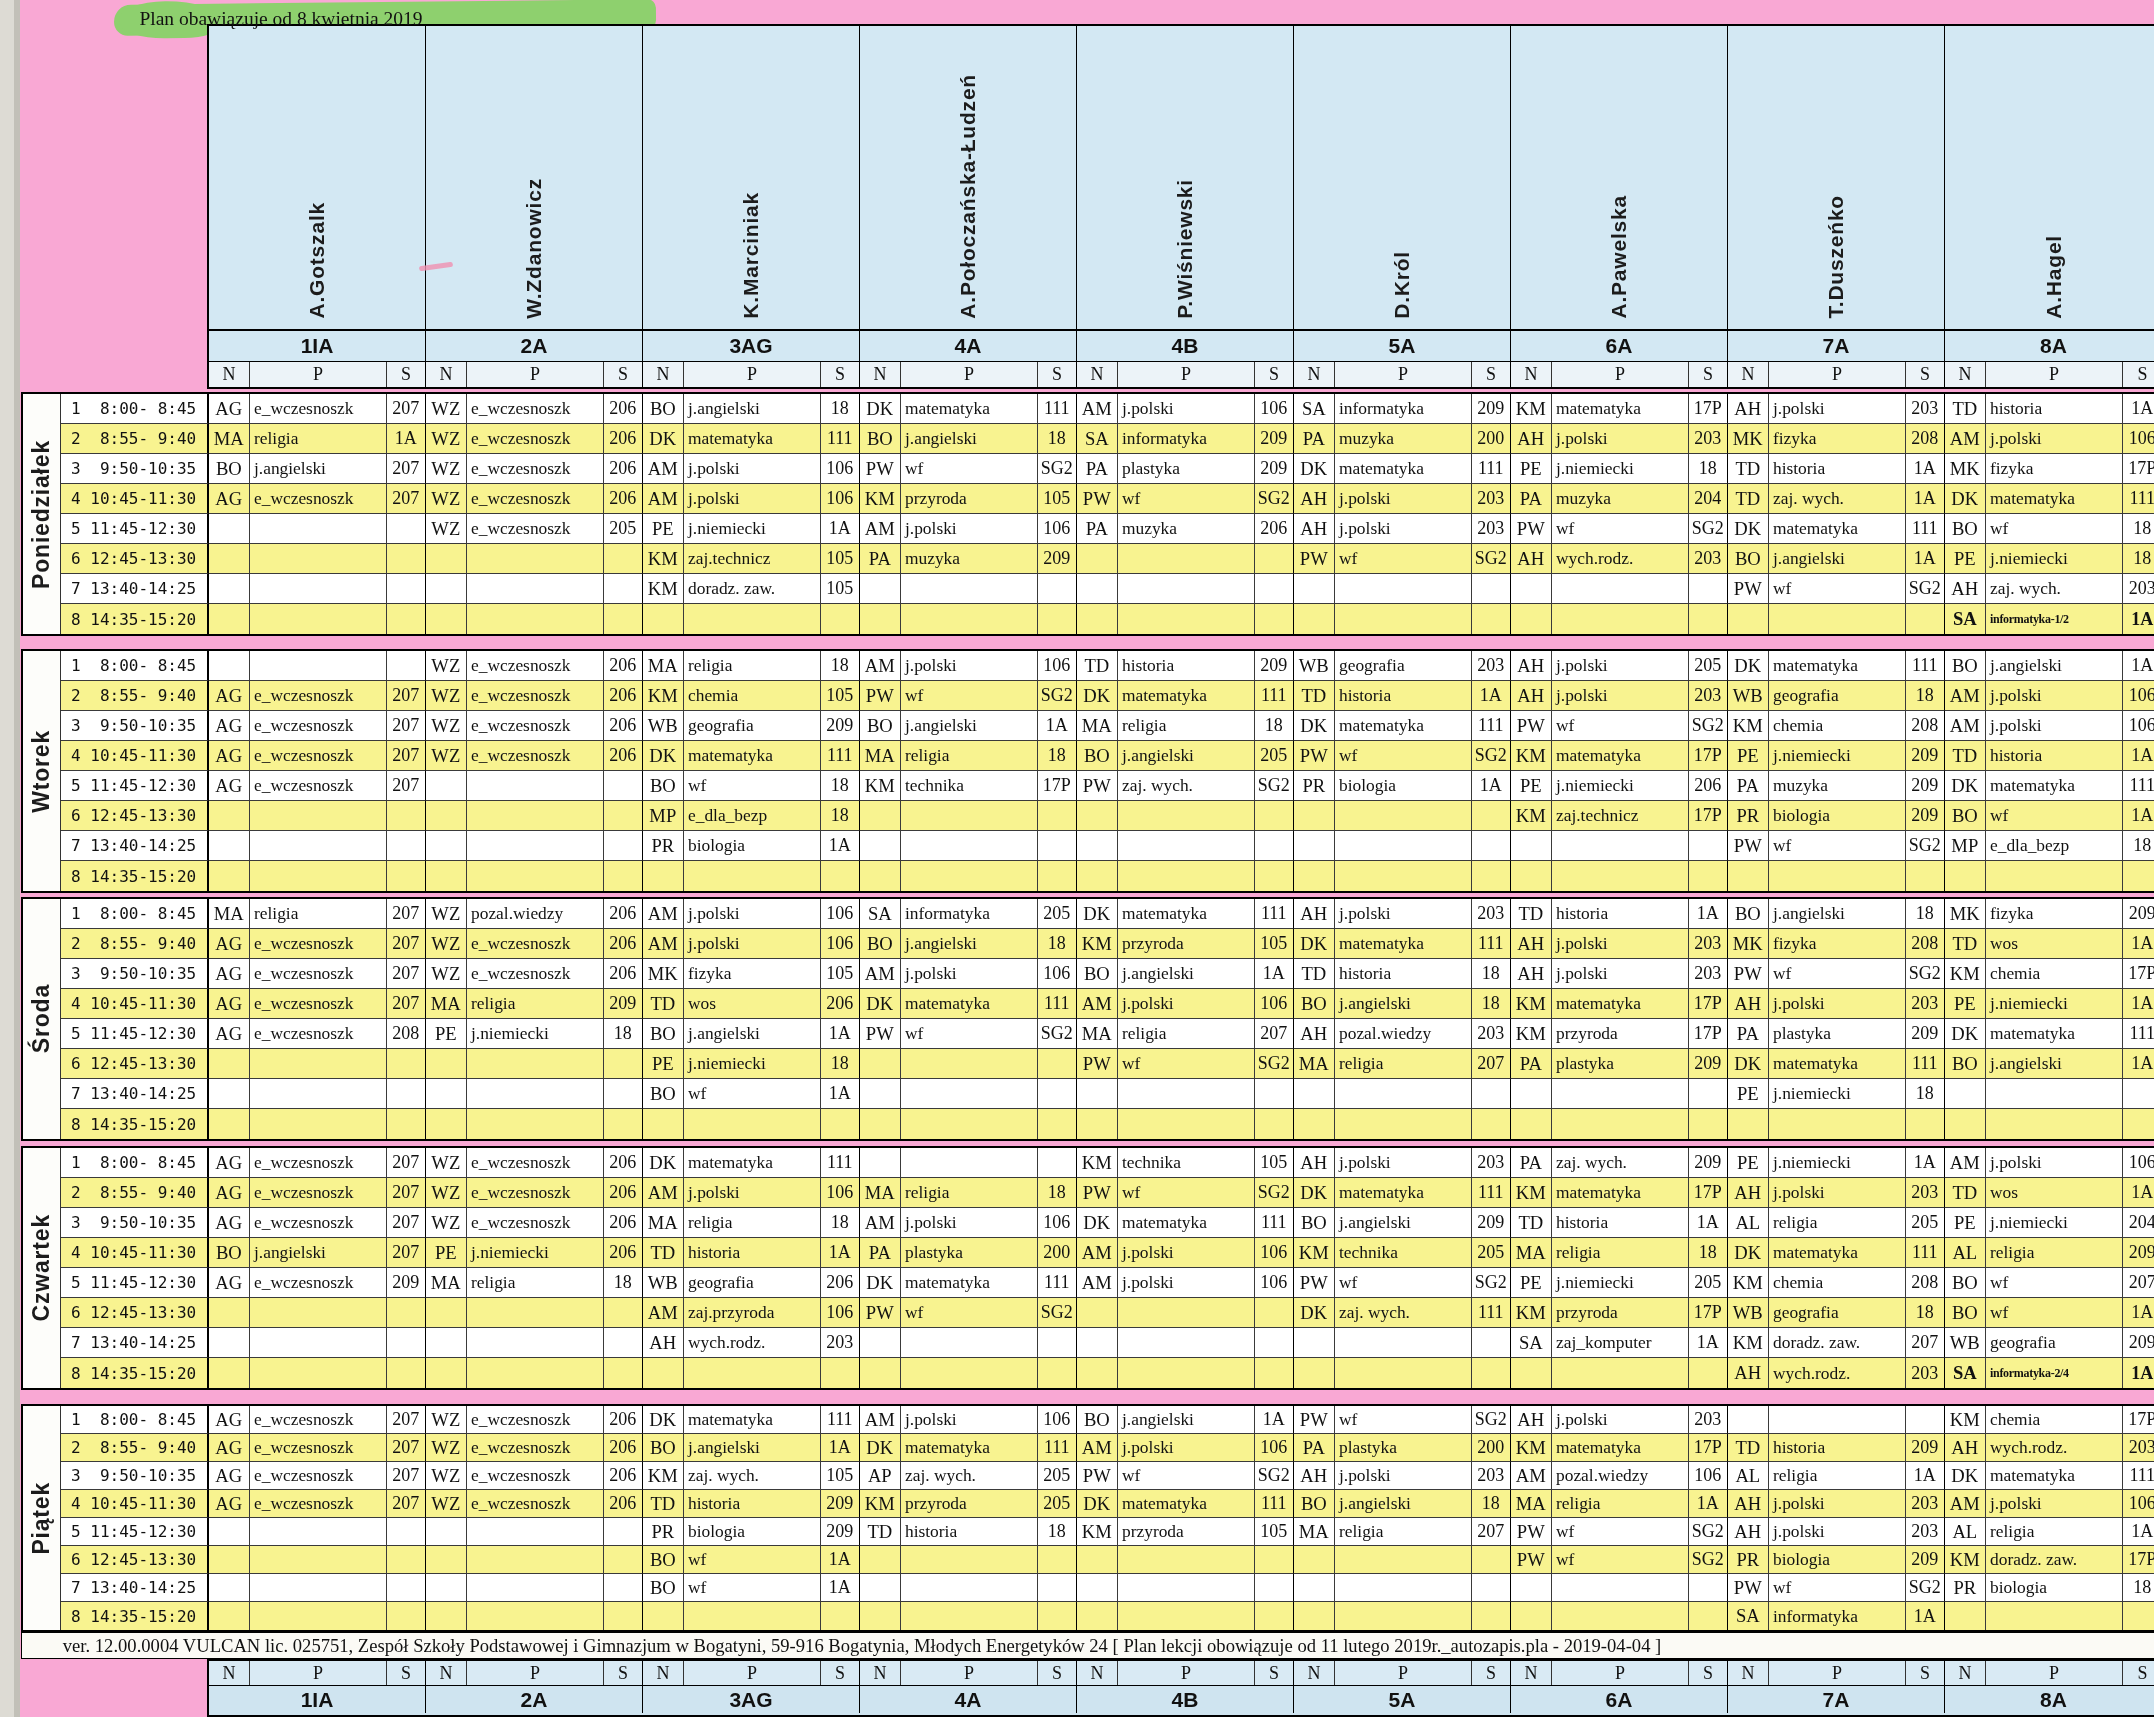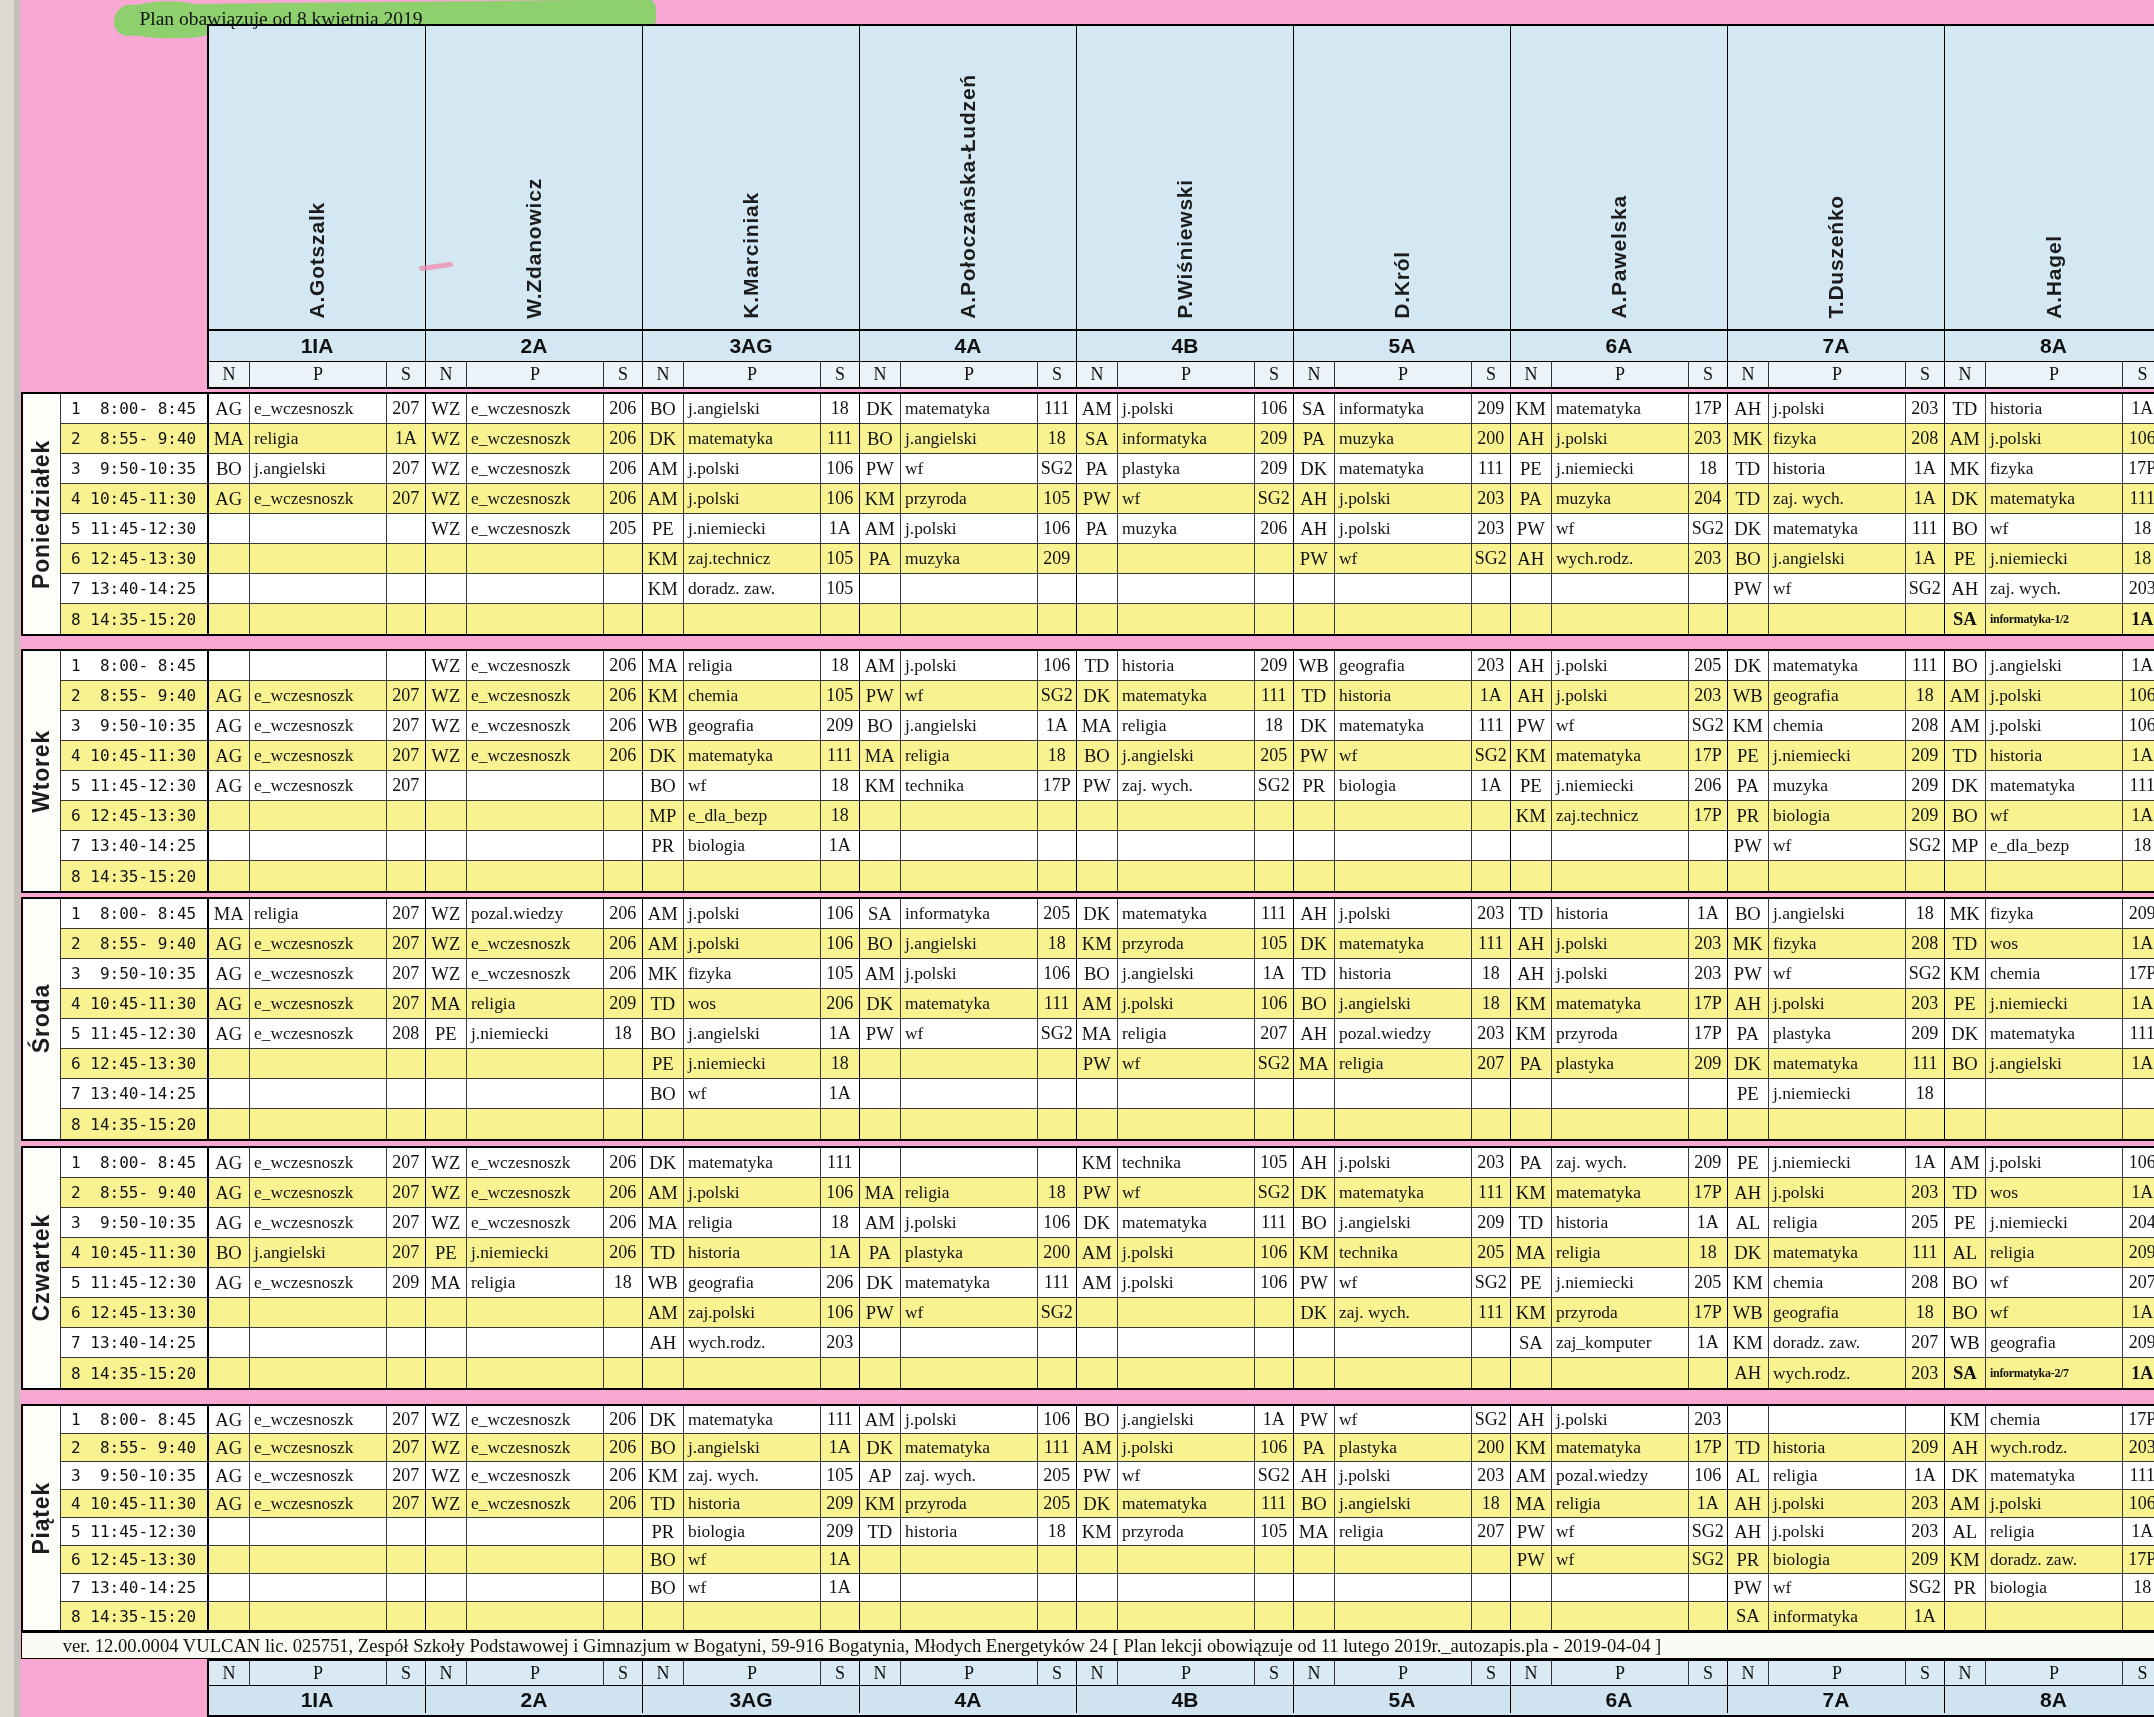--- a/index.html
+++ b/index.html
@@ -987,21 +987,21 @@
         <div class="lc p" style="grid-area: 5 / 28;">wf</div>
         <div class="lc s last" style="grid-area: 5 / 29;">207</div>
         <div class="time-cell yellow" style="grid-area: 6 / 2;">6 12:45-13:30</div>
         <div class="lc n yellow" style="grid-area: 6 / 3;"></div>
         <div class="lc p yellow" style="grid-area: 6 / 4;"></div>
         <div class="lc s yellow" style="grid-area: 6 / 5;"></div>
         <div class="lc n yellow" style="grid-area: 6 / 6;"></div>
         <div class="lc p yellow" style="grid-area: 6 / 7;"></div>
         <div class="lc s yellow" style="grid-area: 6 / 8;"></div>
         <div class="lc n yellow" style="grid-area: 6 / 9;">AM</div>
-        <div class="lc p yellow" style="grid-area: 6 / 10;">zaj.polski</div>
+        <div class="lc p yellow" style="grid-area: 6 / 10;">zaj.przyroda</div>
         <div class="lc s yellow" style="grid-area: 6 / 11;">106</div>
         <div class="lc n yellow" style="grid-area: 6 / 12;">PW</div>
         <div class="lc p yellow" style="grid-area: 6 / 13;">wf</div>
         <div class="lc s yellow" style="grid-area: 6 / 14;">SG2</div>
         <div class="lc n yellow" style="grid-area: 6 / 15;"></div>
         <div class="lc p yellow" style="grid-area: 6 / 16;"></div>
         <div class="lc s yellow" style="grid-area: 6 / 17;"></div>
         <div class="lc n yellow" style="grid-area: 6 / 18;">DK</div>
         <div class="lc p yellow" style="grid-area: 6 / 19;">zaj. wych.</div>
         <div class="lc s yellow" style="grid-area: 6 / 20;">111</div>
@@ -1061,21 +1061,21 @@
         <div class="lc n yellow bb0" style="grid-area: 8 / 18;"></div>
         <div class="lc p yellow bb0" style="grid-area: 8 / 19;"></div>
         <div class="lc s yellow bb0" style="grid-area: 8 / 20;"></div>
         <div class="lc n yellow bb0" style="grid-area: 8 / 21;"></div>
         <div class="lc p yellow bb0" style="grid-area: 8 / 22;"></div>
         <div class="lc s yellow bb0" style="grid-area: 8 / 23;"></div>
         <div class="lc n yellow bb0" style="grid-area: 8 / 24;">AH</div>
         <div class="lc p yellow bb0" style="grid-area: 8 / 25;">wych.rodz.</div>
         <div class="lc s yellow bb0" style="grid-area: 8 / 26;">203</div>
         <div class="lc n yellow bb0 bold" style="grid-area: 8 / 27;">SA</div>
-        <div class="lc p yellow bb0 bold" style="grid-area: 8 / 28;">informatyka-2/7</div>
+        <div class="lc p yellow bb0 bold" style="grid-area: 8 / 28;">informatyka-2/4</div>
         <div class="lc s yellow bb0 last bold" style="grid-area: 8 / 29;">1A</div>
       </div>
       <div class="day-block" style="top: 1404px; grid-template-rows: repeat(8, 28px);">
         <div class="day-name" style="grid-area: 1 / 1 / span 8;">
           <span class="vtext">Piątek</span>
         </div>
         <div class="time-cell" style="grid-area: 1 / 2;">1  8:00- 8:45</div>
         <div class="lc n" style="grid-area: 1 / 3;">AG</div>
         <div class="lc p" style="grid-area: 1 / 4;">e_wczesnoszk</div>
         <div class="lc s" style="grid-area: 1 / 5;">207</div>

